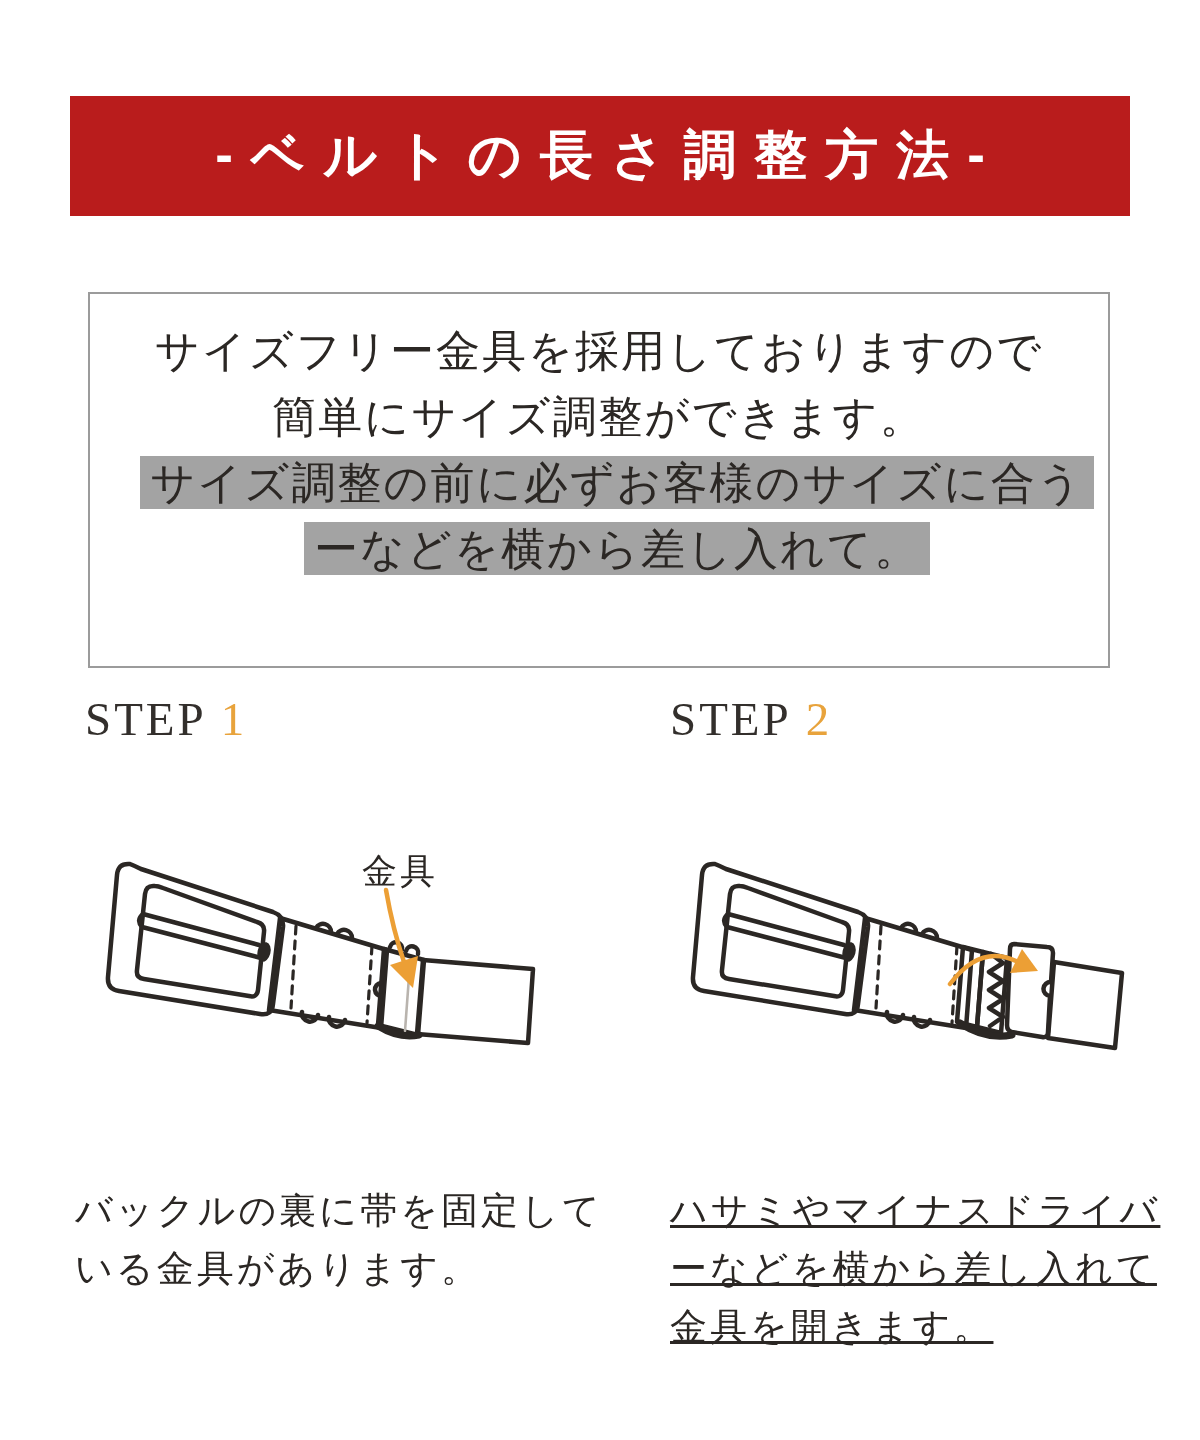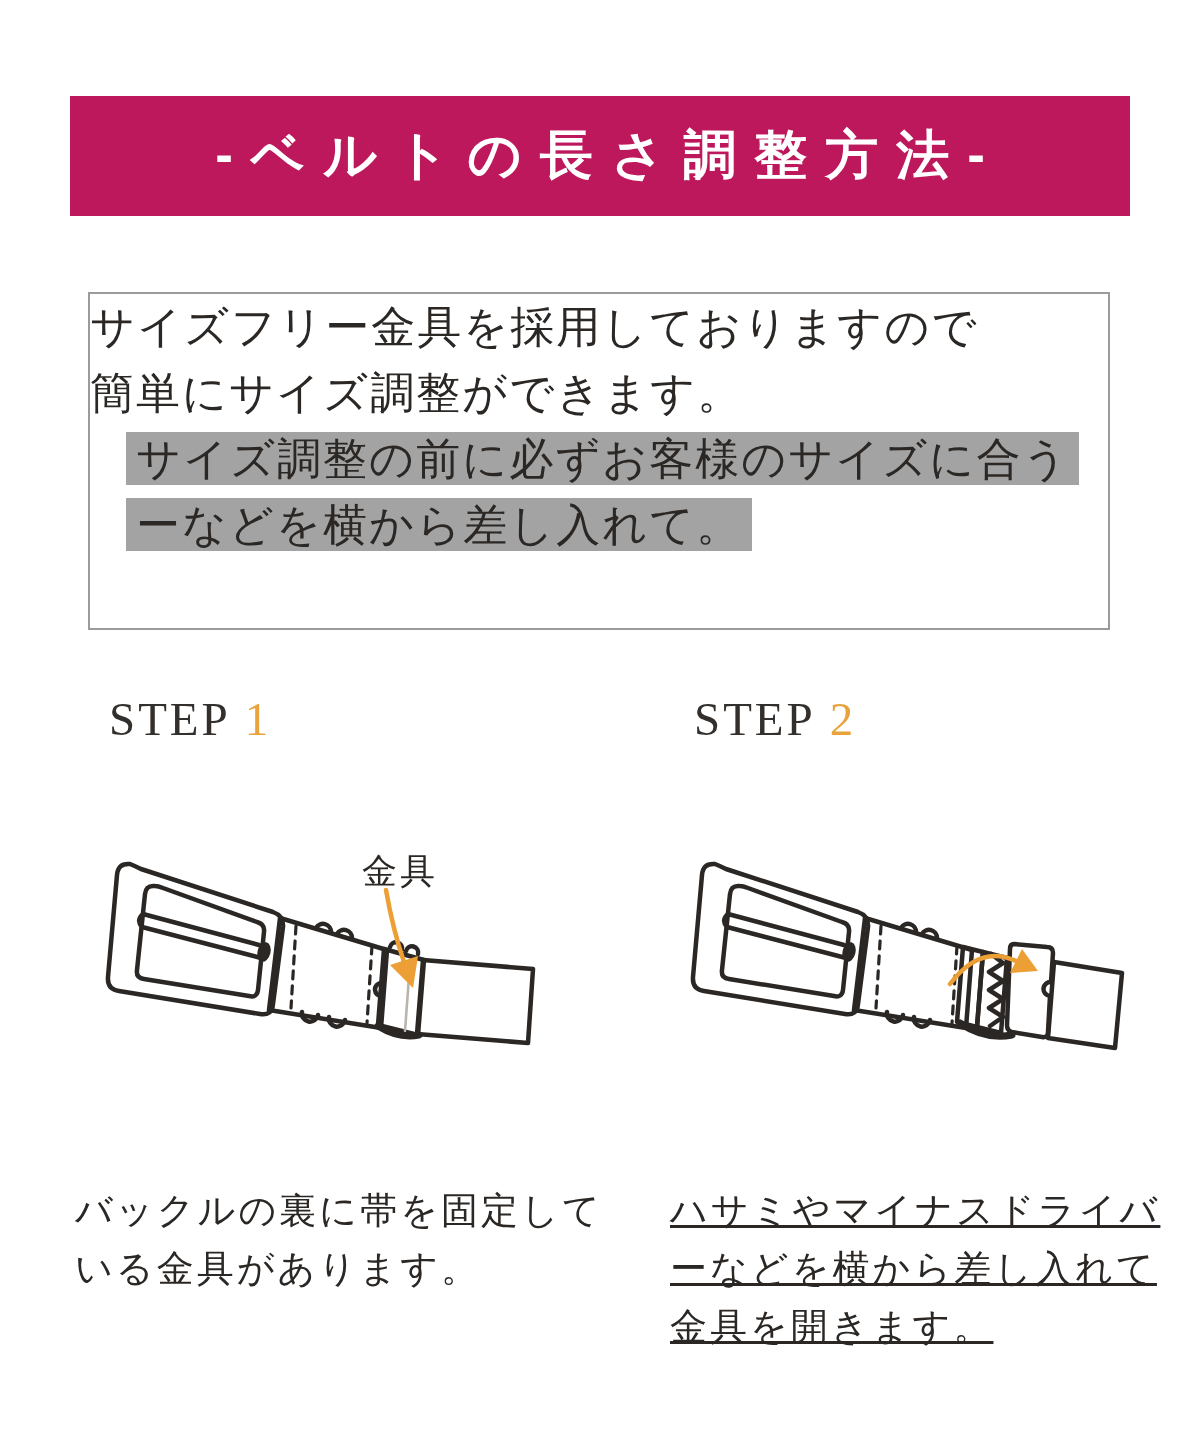--- a/index.html
+++ b/index.html
@@ -3,37 +3,38 @@
 <meta charset="utf-8">
 <style>
   html,body{margin:0;padding:0;background:#ffffff;}
   .page{
     position:relative;width:1200px;height:1440px;background:#ffffff;overflow:hidden;
     font-family:"Liberation Sans","DejaVu Sans",sans-serif;color:#2b2724;
   }
   
   .header-bar{
     position:absolute;left:70px;top:96px;width:1060px;height:120px;
-    background:#be185d;display:flex;align-items:center;justify-content:center;
+    background:#b91c1c;display:flex;align-items:center;justify-content:center;
   }
   .header-title{
     color:#ffffff;font-size:53px;font-weight:bold;letter-spacing:0.34em;
     padding-left:0.34em;white-space:nowrap;
   }
   
   .notice-box{
-    position:absolute;left:88px;top:292px;width:1022px;height:338px;
-    border:2px solid #9b9b9b;box-sizing:border-box;text-align:left;
+    position:absolute;left:88px;top:292px;width:1022px;height:376px;
+    border:2px solid #9b9b9b;box-sizing:border-box;text-align:center;
+    padding-top:24px;
   }
   .notice-line{height:66px;line-height:66px;font-size:44px;font-weight:500;letter-spacing:2px;white-space:nowrap;}
   .notice-line .hl{background:#a3a3a3;padding:2px 10px;margin-left:36px;}
   
   .step-label{
     position:absolute;top:692px;font-family:"Liberation Serif","DejaVu Serif",serif;
-    font-size:47px;color:#332f2c;letter-spacing:3px;white-space:nowrap;margin-left:24px;
+    font-size:47px;color:#332f2c;letter-spacing:3px;white-space:nowrap;
   }
   .step-label .num{color:#e8a33c;margin-left:14px;}
   .step1-label{left:85px;}
   .step2-label{left:670px;text-align:center;}
   
   .illus{position:absolute;top:842px;width:525px;height:272px;}
   .illus-1{left:75px;}
   .illus-2{left:660px;}
   .illus path, .illus ellipse{stroke:#2b2724;stroke-width:4.5;stroke-linejoin:round;stroke-linecap:round;fill:none;}
   .illus .dash{stroke-width:3.2;stroke-dasharray:8 7;}

